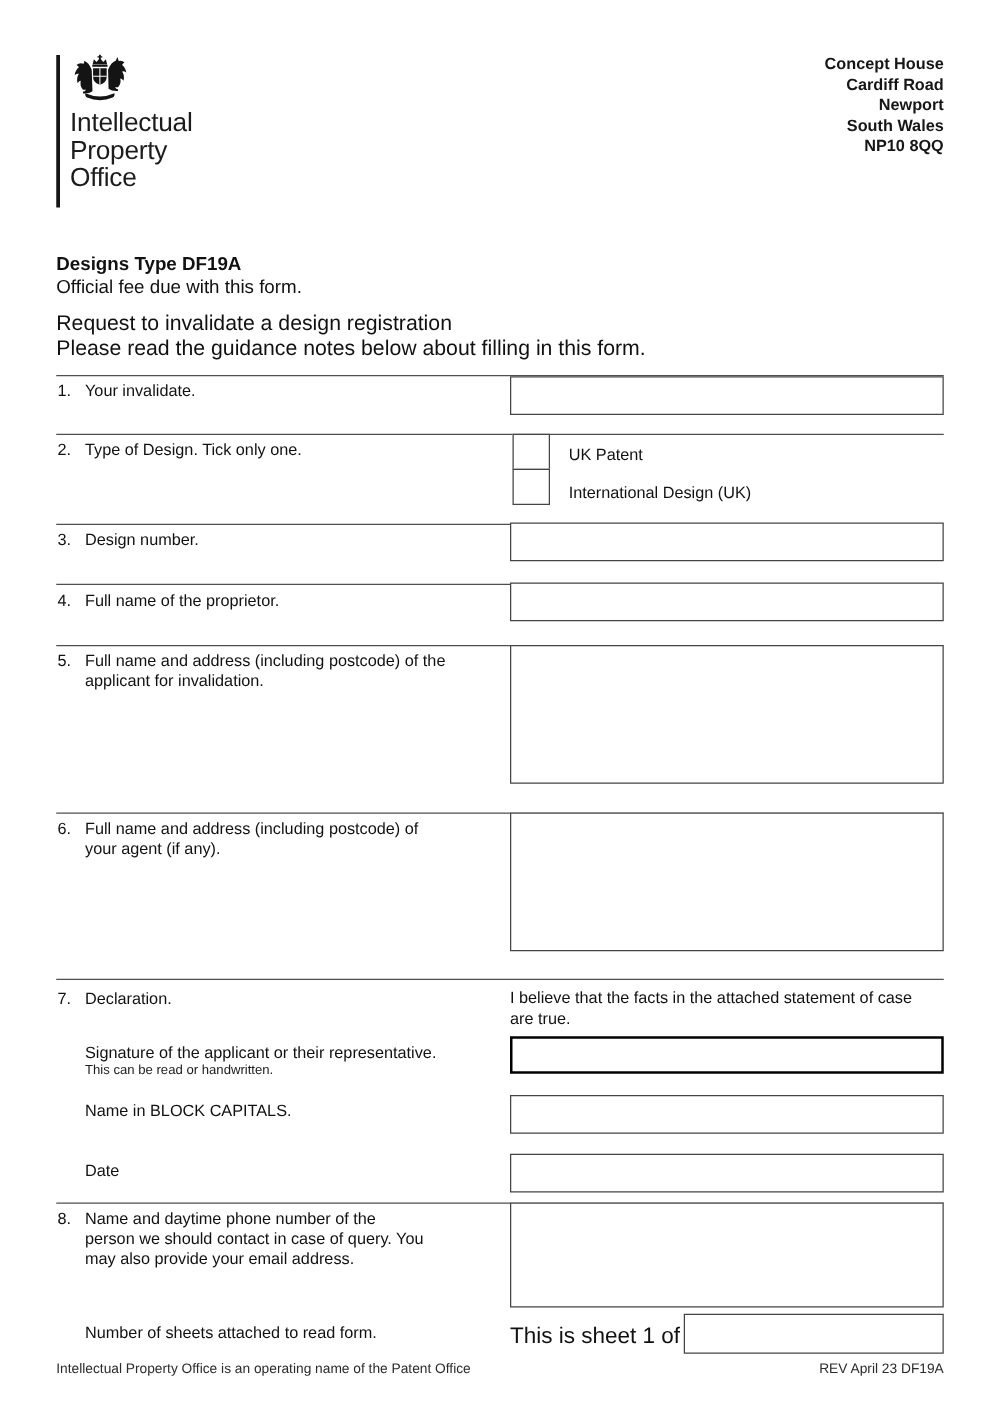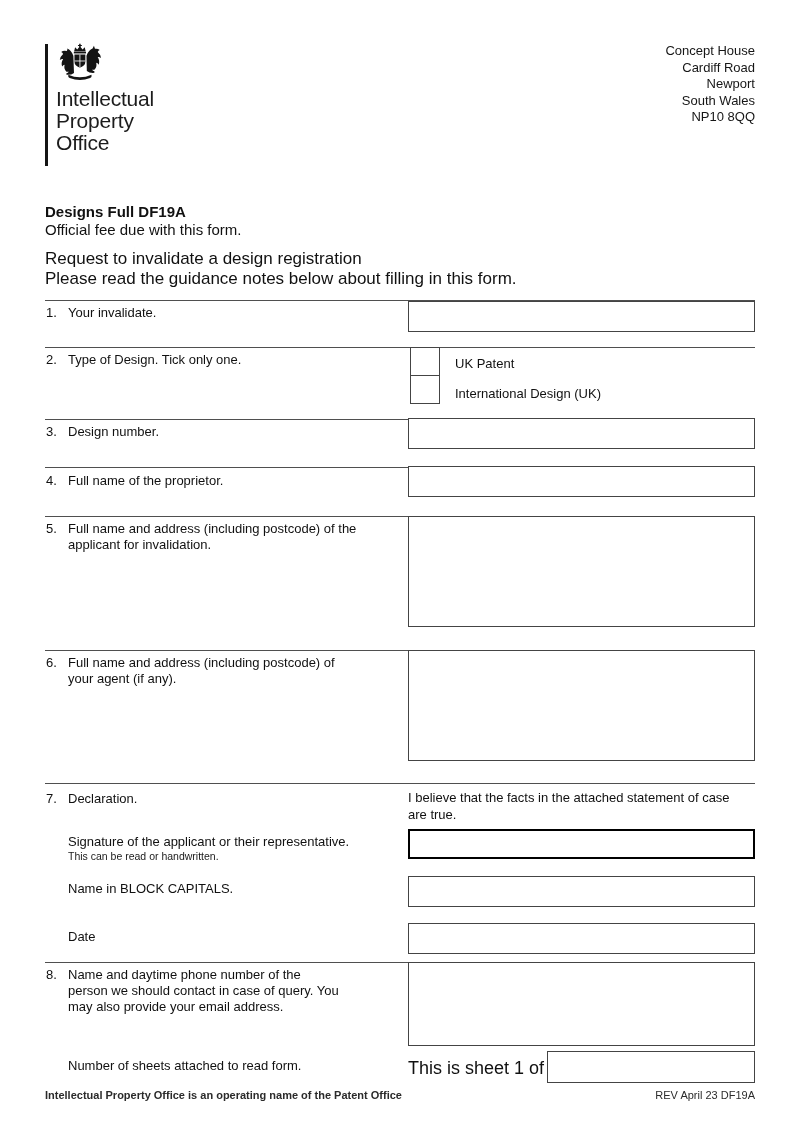--- a/index.html
+++ b/index.html
@@ -22,20 +22,21 @@
   .logo-text {
     left: 56px; top: 88px;
     font-size: 21px; line-height: 22px;
     color: #1c1c1c; letter-spacing: -0.2px;
   }
   .address {
     right: 45px; top: 43px;
     text-align: right;
     font-size: 13px; line-height: 16.5px;
     color: #161616;
+    font-weight: bold;
   }
 
   
   .form-name { left: 45px; top: 203px; font-size: 15px; font-weight: bold; }
   .fee-note  { left: 45px; top: 221px; font-size: 15px; }
   .request-title { left: 45px; top: 249px; font-size: 17px; }
   .guidance  { left: 45px; top: 269px; font-size: 17px; }
 
   
   .rule { left: 45px; width: 710px; height: 1px; background: #4f4f4f; }
@@ -65,21 +66,21 @@
   .cb-col { left: 410px; top: 347px; width: 30px; }
   .cb {
     width: 30px; height: 29px;
     border: 1px solid #444444;
     background: #fff;
   }
   .cb + .cb { margin-top: -1px; }
   .cb-label { left: 455px; font-size: 13px; }
 
   
-  .footer-left { left: 45px; top: 1089px; font-size: 11px; color: #2b2b2b; font-weight: bold; }
+  .footer-left { left: 45px; top: 1089px; font-size: 11px; color: #2b2b2b; }
   .footer-right { right: 45px; top: 1089px; font-size: 11px; color: #2b2b2b; }
 </style>
 </head>
 <body>
 
 <div class="page">
 
   <div class="abs logo-bar"></div>
   <div class="abs crest">
     <svg width="48" height="45" viewBox="0 0 52 46">
@@ -100,21 +101,21 @@
   </div>
   <div class="abs logo-text pre">Intellectual
 Property
 Office</div>
   <div class="abs address pre">Concept House
 Cardiff Road
 Newport
 South Wales
 NP10 8QQ</div>
 
-  <div class="abs form-name">Designs Full DF19A</div>
+  <div class="abs form-name">Designs Type DF19A</div>
   <div class="abs fee-note">Official fee due with this form.</div>
   <div class="abs request-title">Request to invalidate a design registration</div>
   <div class="abs guidance">Please read the guidance notes below about filling in this form.</div>
 
   <div class="abs rule" style="top:300px"></div>
   <div class="abs qnum" style="top:305px">1.</div>
   <div class="abs qlabel" style="top:305px">Your invalidate.</div>
   <input class="box" style="top: 301px; height: 31px;">
 
   <div class="abs rule" style="top:347px"></div>

